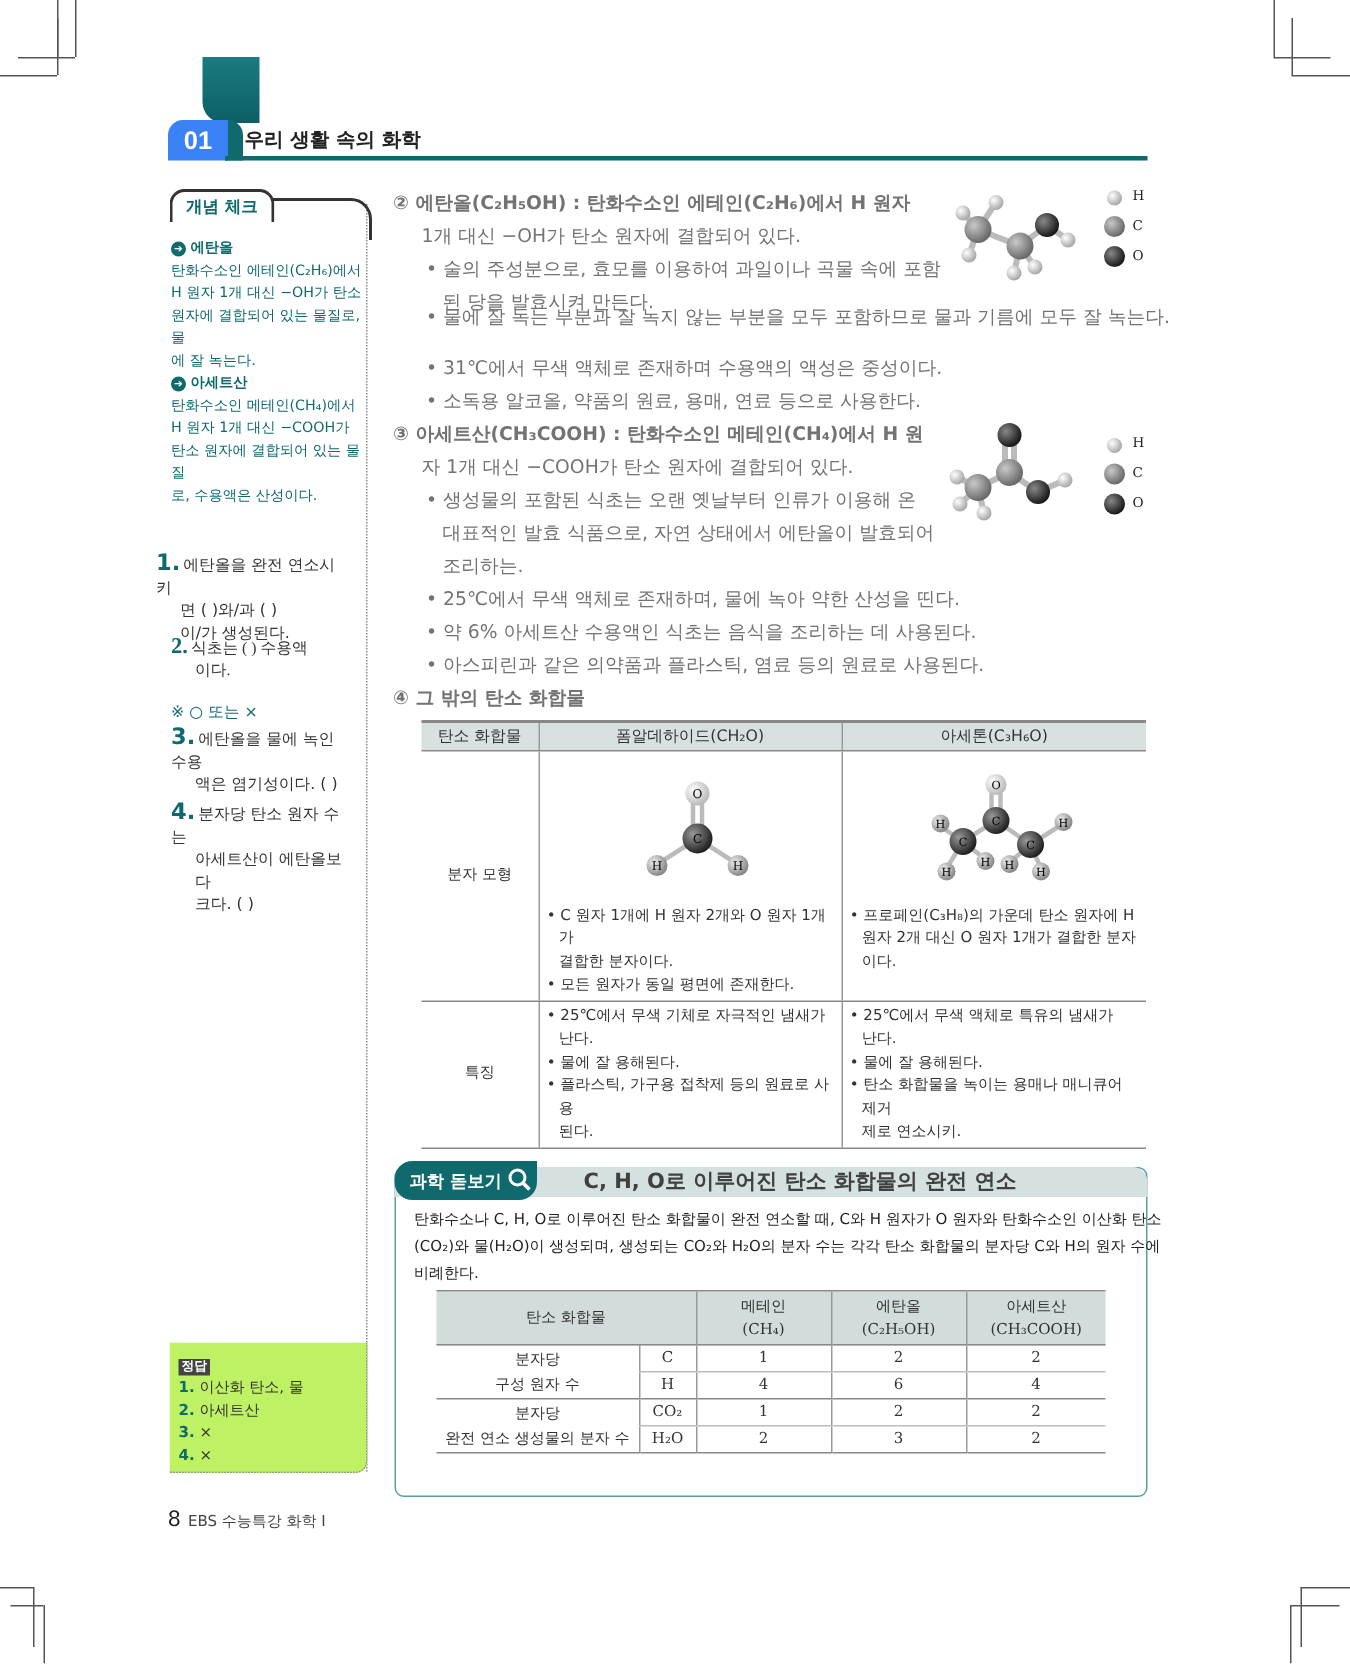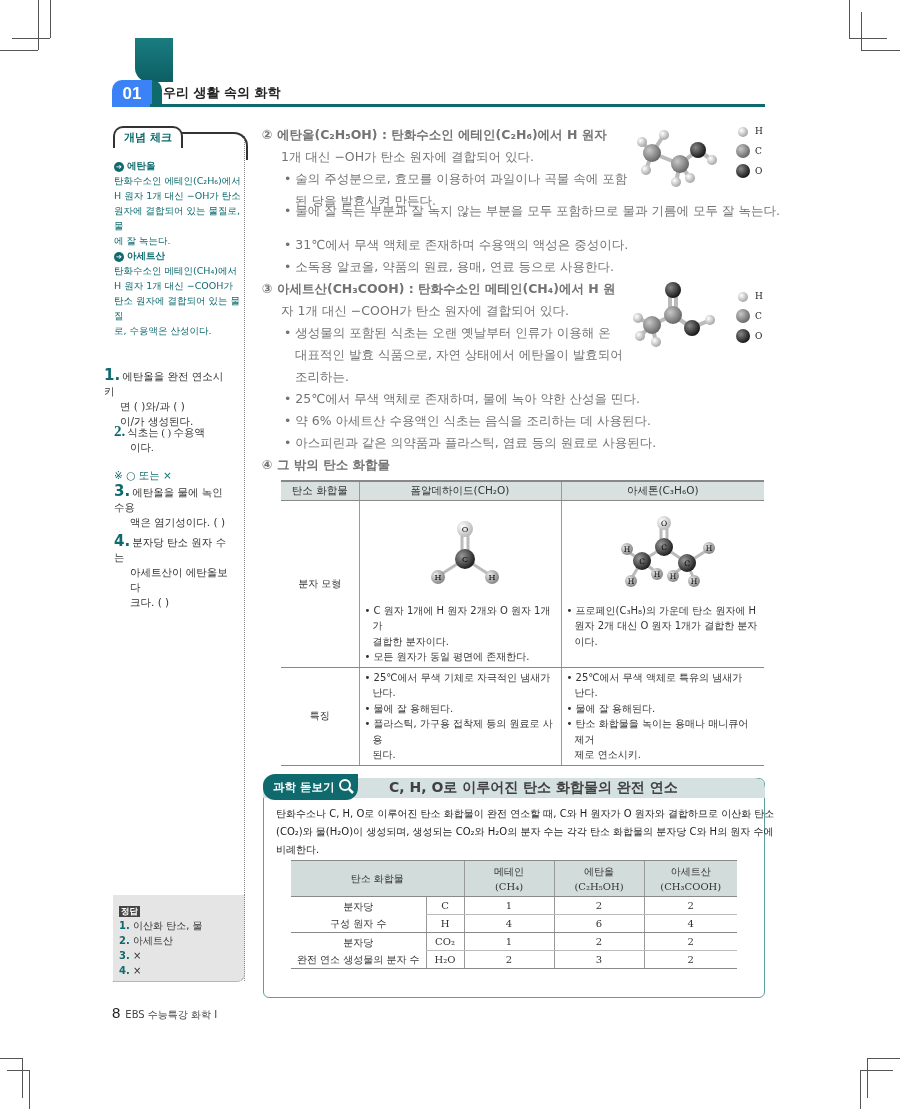--- a/index.html
+++ b/index.html
@@ -21,21 +21,21 @@
   
   .side-box { position: absolute; left: 113px; top: 136px; width: 132px; height: 845px; border-right: 1px dotted #888; }
   .side-tab { position: absolute; left: 113px; top: 126px; width: 70px; height: 22px; border: 2px solid #333; border-bottom: none; border-radius: 10px 10px 0 0; background: #fff; font-size: 11px; font-weight: bold; color: #0f6a6e; text-align: center; line-height: 20px; }
   .side-corner { position: absolute; left: 180px; top: 132px; width: 68px; height: 28px; border-top: 2px solid #333; border-right: 2px solid #333; border-radius: 0 14px 0 0; }
   .side-text { position: absolute; font-size: 9.5px; line-height: 15px; color: #0f6a6e; width: 128px; }
   .side-head { font-weight: bold; color: #0f6a6e; }
   .side-head .circ { display: inline-block; width: 10px; height: 10px; border-radius: 50%; background: #0f6a6e; color: #fff; font-size: 7px; line-height: 10px; text-align: center; margin-right: 3px; vertical-align: 0; }
   .quiz { position: absolute; font-size: 10.5px; line-height: 15px; color: #333; width: 122px; }
   .quiz .n { color: #0f6a6e; font-weight: bold; font-size: 15px; margin-right: 2px; }
   .quiz .ind { padding-left: 16px; }
-  .ans-box { position: absolute; left: 113px; top: 895px; width: 132px; height: 87px; background: #e5e5e5; border-radius: 0 0 8px 0; border-bottom: 1px dotted #888; border-right: 1px dotted #888; padding: 8px 6px; font-size: 10px; line-height: 15px; color: #333; }
+  .ans-box { position: absolute; left: 113px; top: 895px; width: 132px; height: 87px; background: #bef264; border-radius: 0 0 8px 0; border-bottom: 1px dotted #888; border-right: 1px dotted #888; padding: 8px 6px; font-size: 10px; line-height: 15px; color: #333; }
   .ans-tag { display: inline-block; background: #444; color: #fff; font-size: 8.5px; padding: 0 2px; line-height: 11px; font-weight: bold; }
   .ans-box .n { color: #0f6a6e; font-weight: bold; }
 
   
   .main-line { position: absolute; left: 262px; font-size: 12.5px; line-height: 22px; color: #737373; white-space: nowrap; }
   .main-line.bullet { left: 284px; }
   .main-line.cont { left: 281px; }
   .main-line.cont2 { left: 295px; }
   .sec-head { font-weight: bold; }
 
@@ -354,21 +354,21 @@
 <div class="sci-box"></div>
 <div class="sci-headbar"></div>
 <div class="sci-tag">
   <span>과학 돋보기</span>
   <svg width="16" height="16" style="position:absolute;right:4px;top:4px;">
     <circle cx="7" cy="7" r="5" stroke="#fff" stroke-width="2" fill="none"></circle>
     <line x1="11" y1="11" x2="15" y2="15" stroke="#fff" stroke-width="2.5"></line>
   </svg>
 </div>
 <div class="sci-title">C, H, O로 이루어진 탄소 화합물의 완전 연소</div>
-<div class="sci-para" style="top:805px;">탄화수소나 C, H, O로 이루어진 탄소 화합물이 완전 연소할 때, C와 H 원자가 O 원자와 결합하므로 이산화 탄소</div>
+<div class="sci-para" style="top:805px;">탄화수소나 C, H, O로 이루어진 탄소 화합물이 완전 연소할 때, C와 H 원자가 O 원자와 탄화수소인 이산화 탄소</div>
 <div class="sci-para" style="top:823px;">(CO₂)와 물(H₂O)이 생성되며, 생성되는 CO₂와 H₂O의 분자 수는 각각 탄소 화합물의 분자당 C와 H의 원자 수에</div>
 <div class="sci-para" style="top:841px;">비례한다.</div>
 
 <table class="st">
   <colgroup>
       <col style="width:135px">
       <col style="width:38px">
       <col style="width:90px">
       <col style="width:90px">
       <col style="width:93px">

